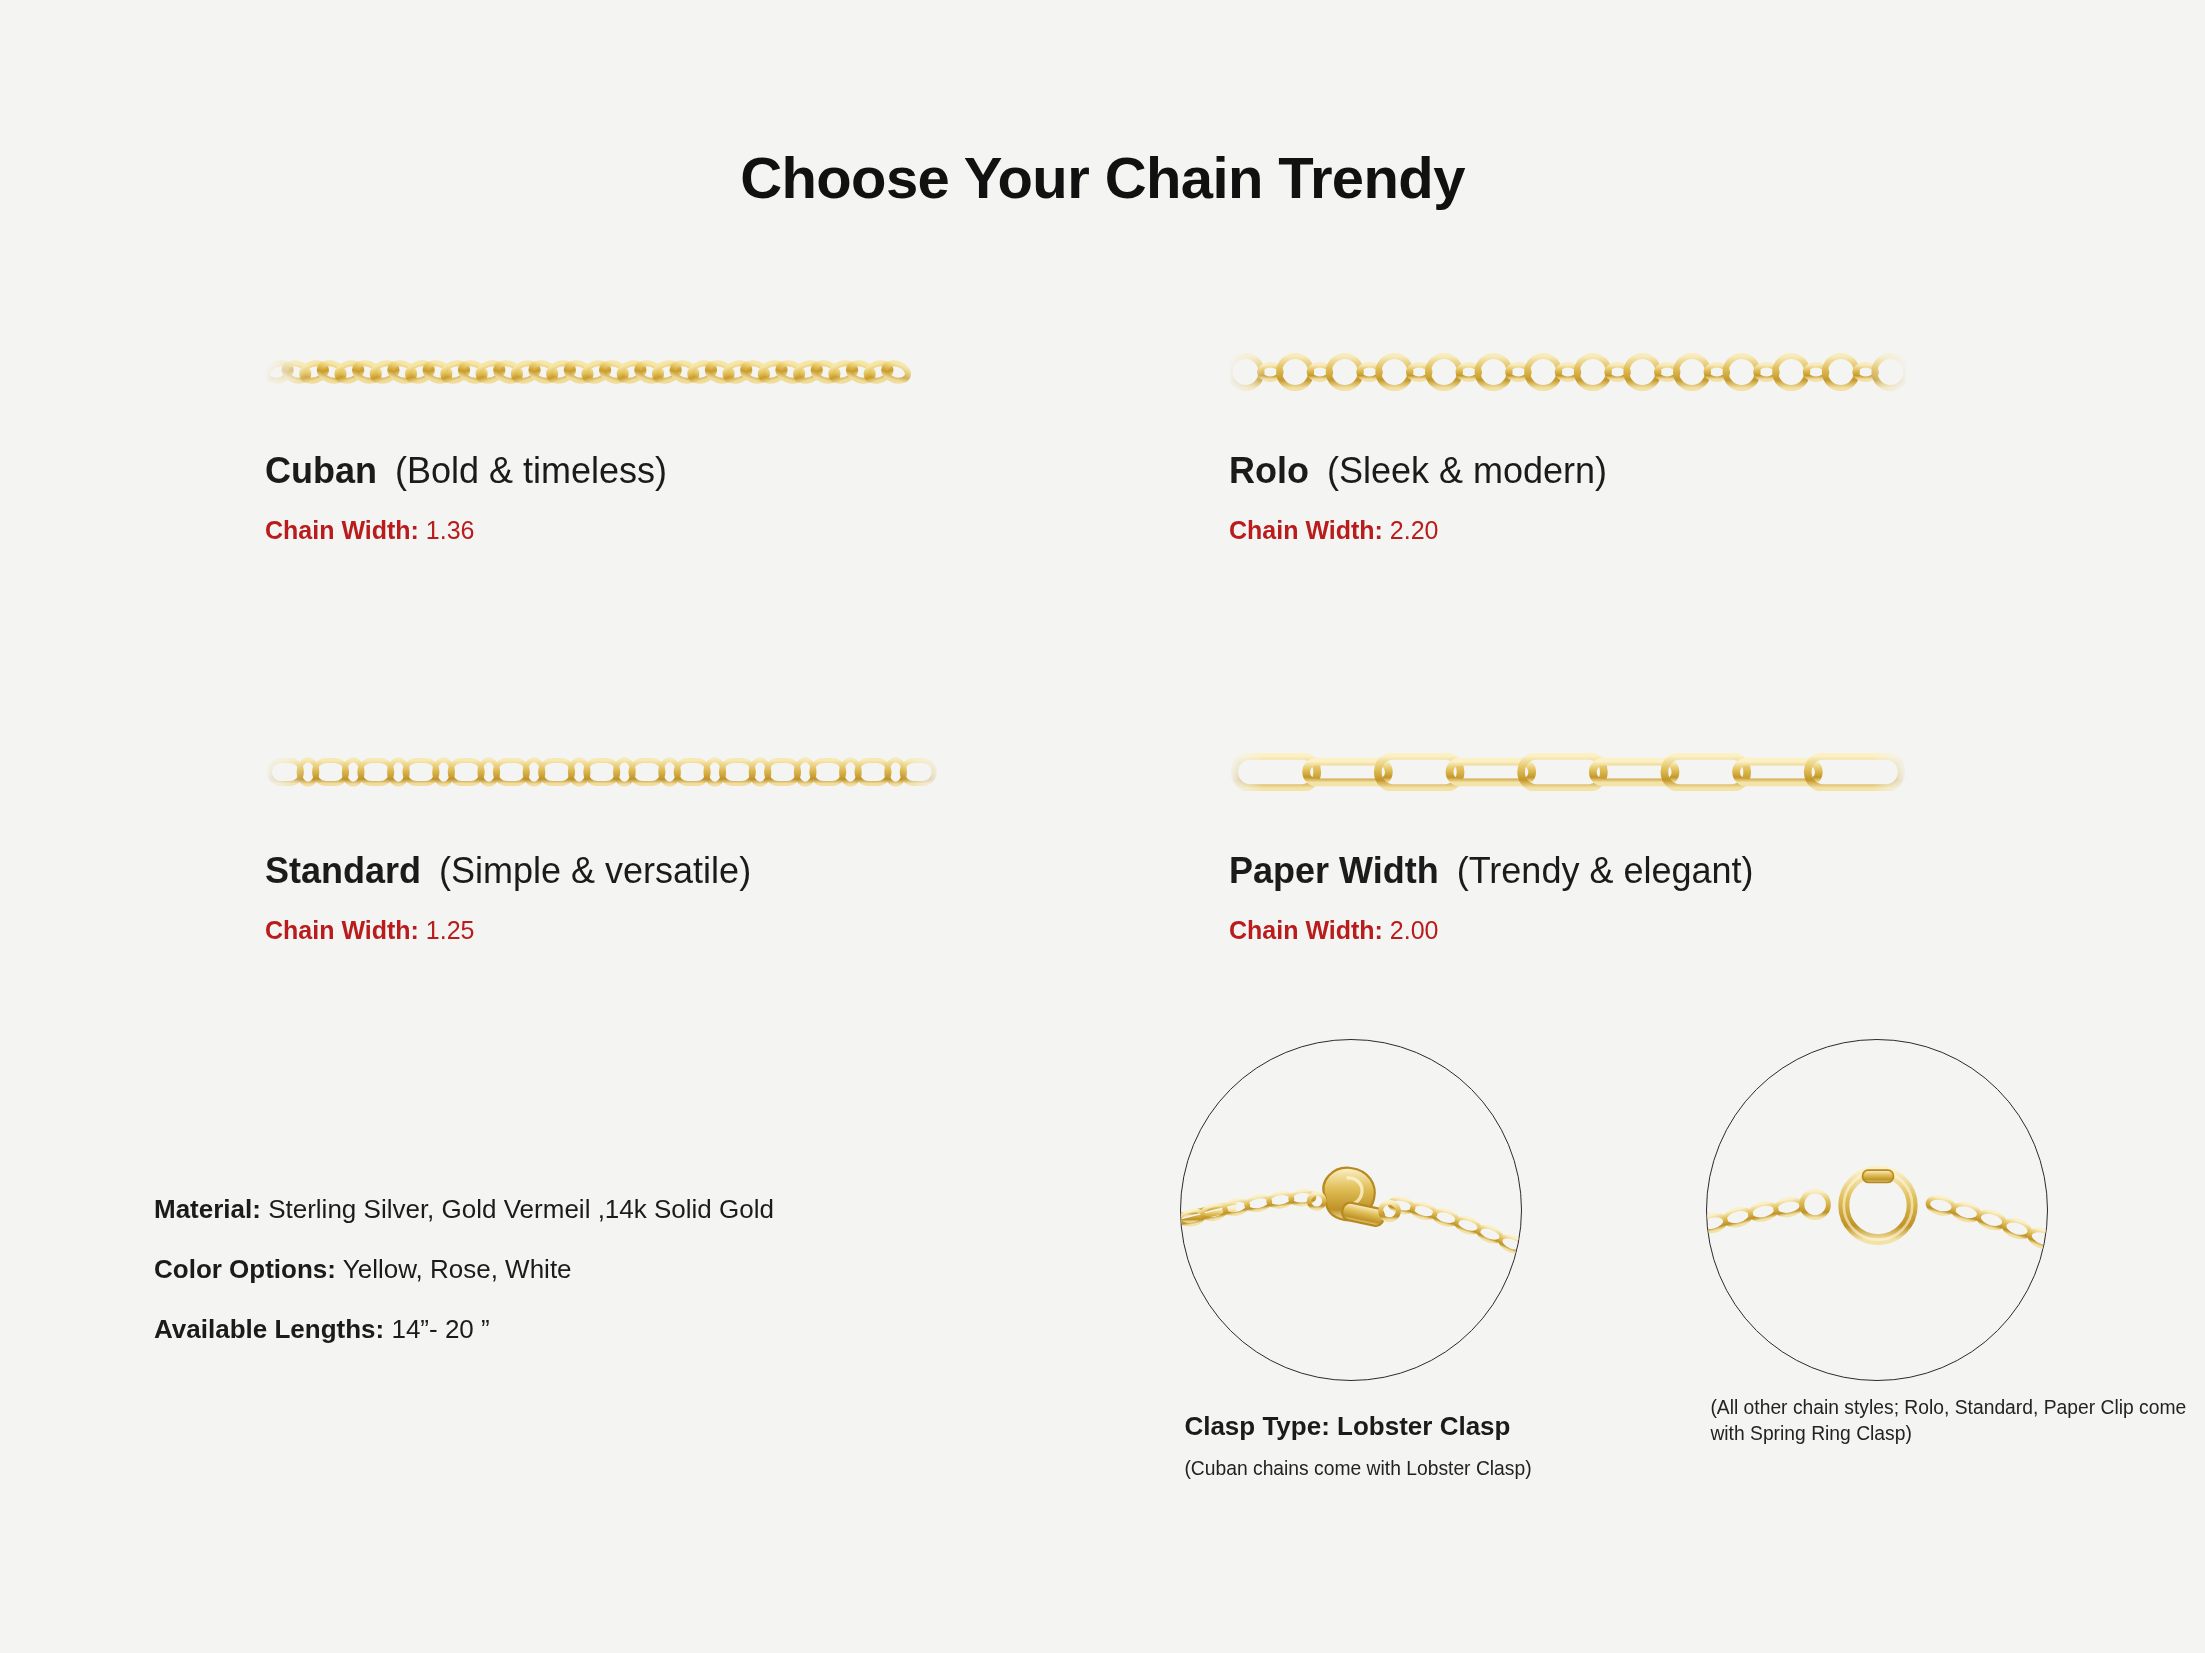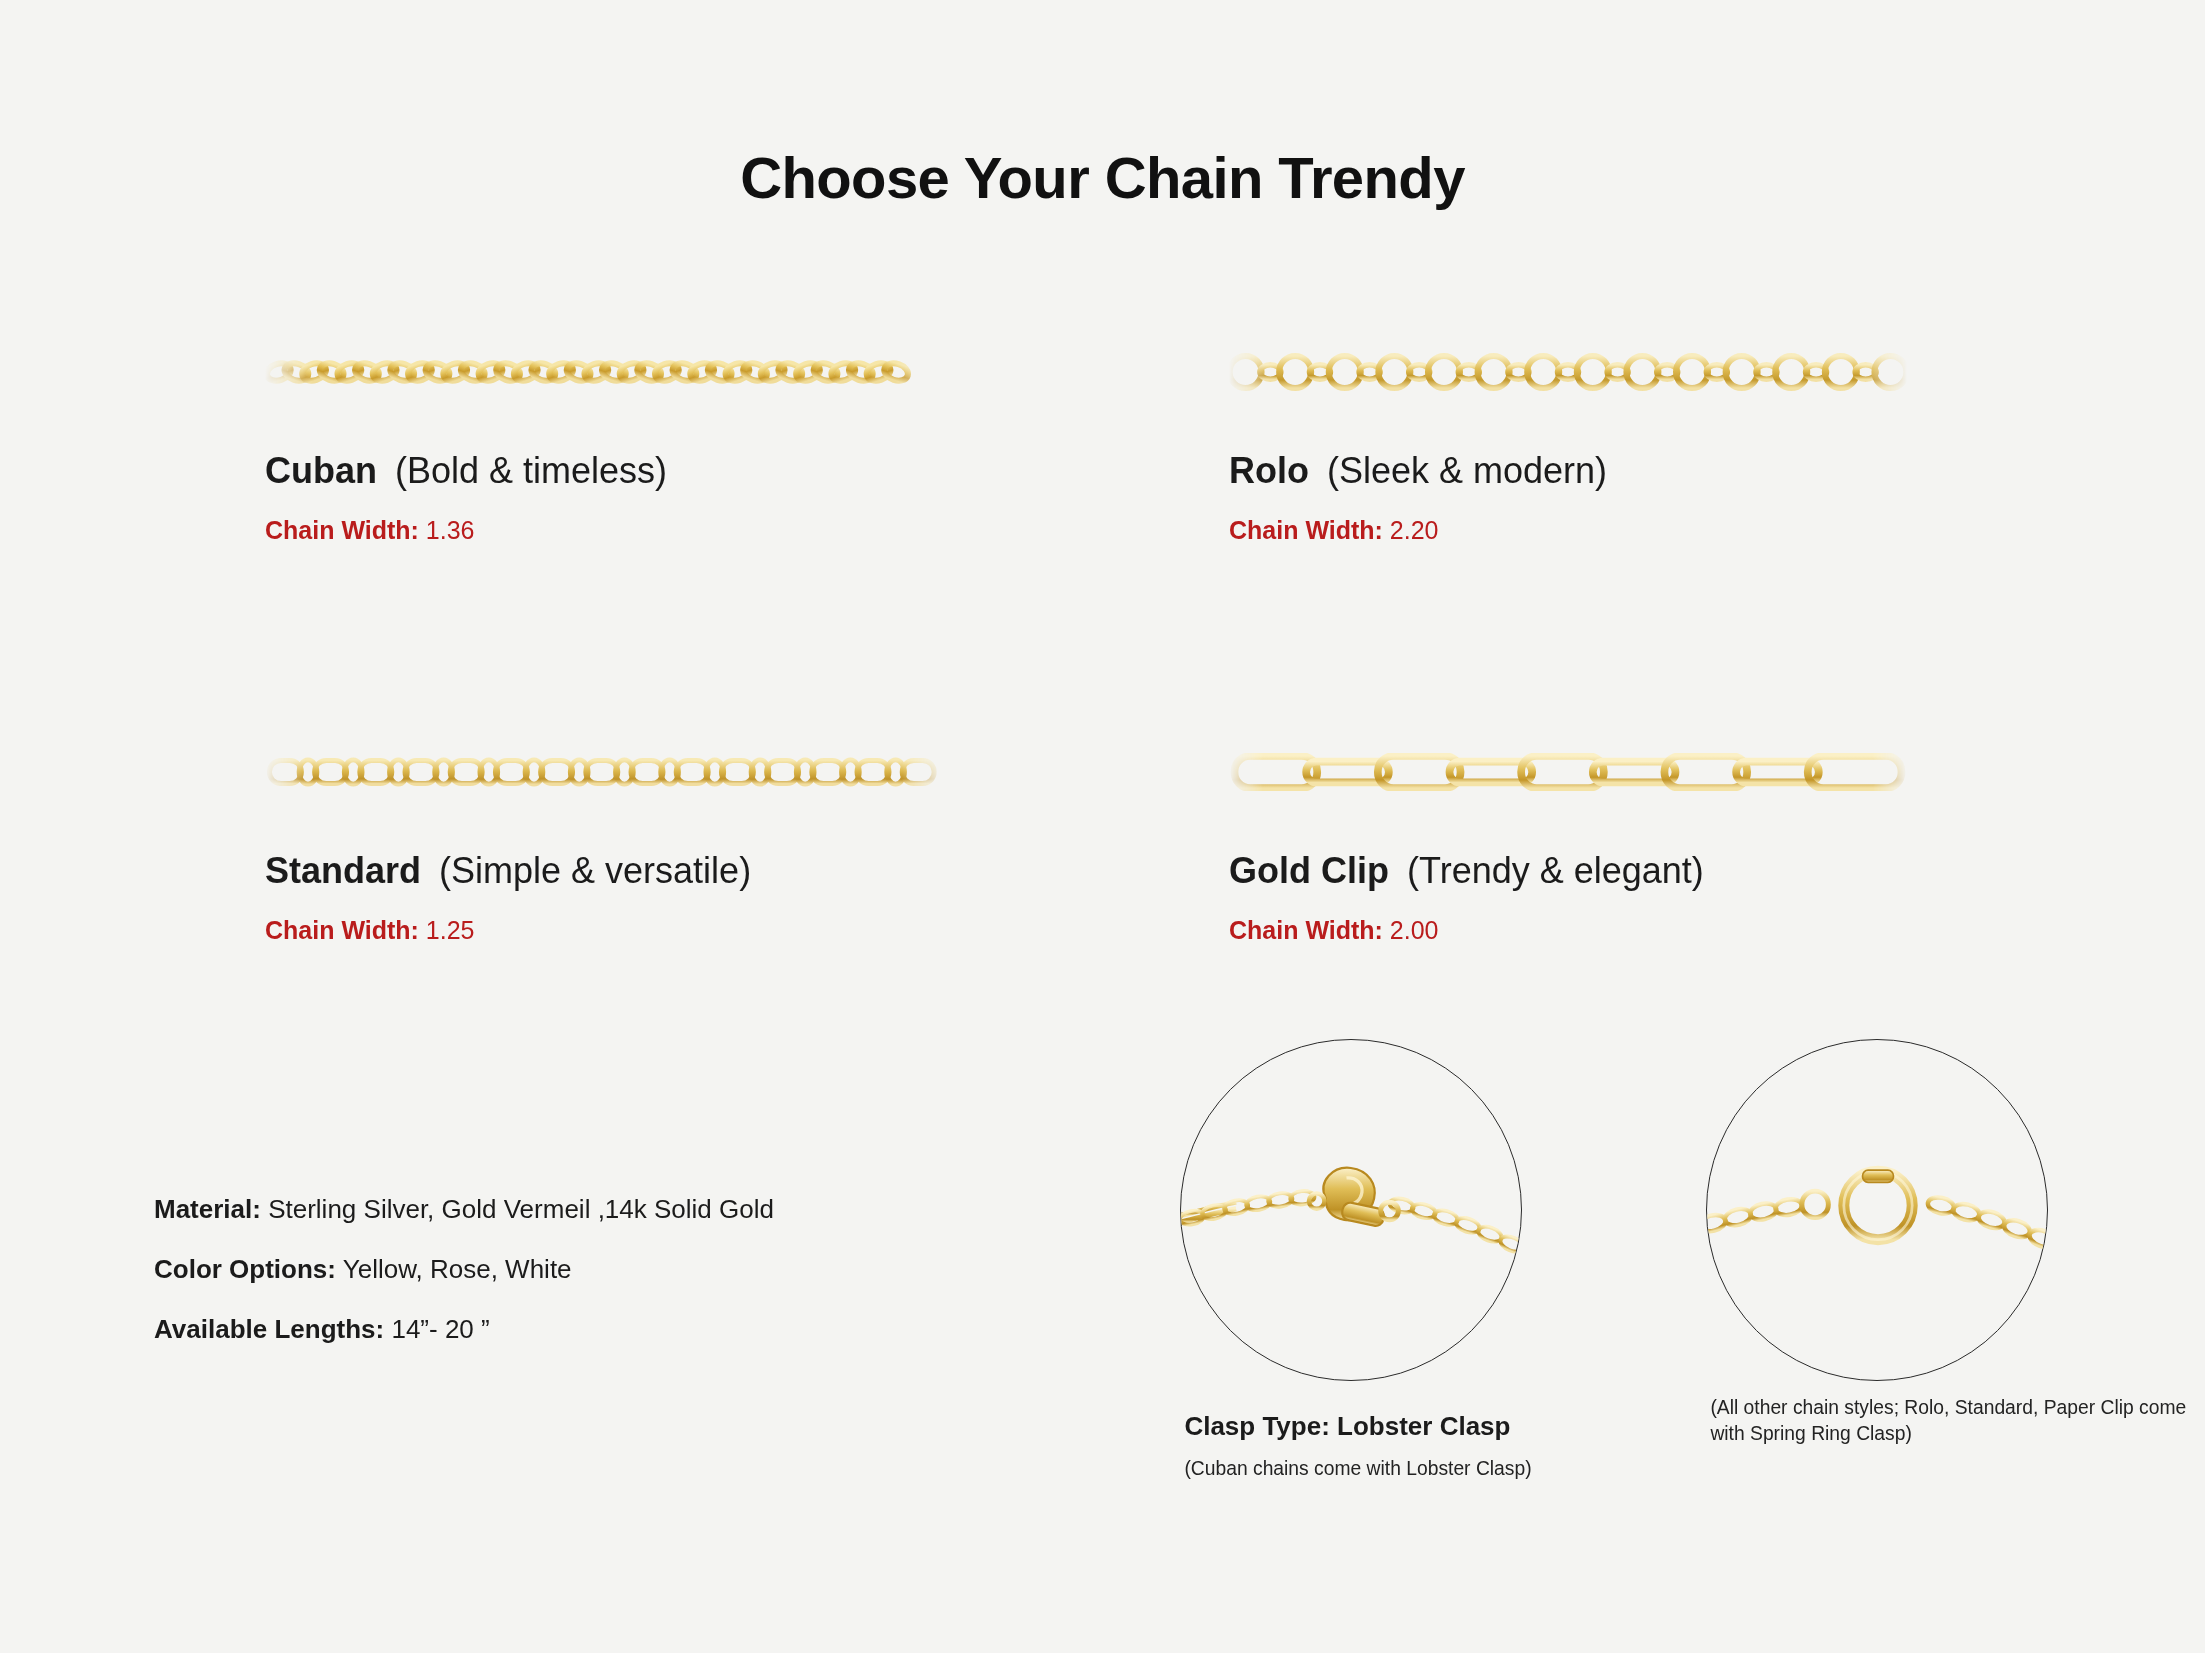--- a/index.html
+++ b/index.html
@@ -386,21 +386,21 @@
             <rect x="530" y="56" width="150" height="58" rx="28" fill="none" stroke="url(#goldD)" stroke-width="14"></rect>
             <rect x="660" y="66" width="150" height="38" rx="19" fill="none" stroke="url(#goldD)" stroke-width="14"></rect>
             <rect x="790" y="56" width="150" height="58" rx="28" fill="none" stroke="url(#goldD)" stroke-width="14"></rect>
             <rect x="920" y="66" width="150" height="38" rx="19" fill="none" stroke="url(#goldD)" stroke-width="14"></rect>
             <rect x="1050" y="56" width="170" height="58" rx="28" fill="none" stroke="url(#goldD)" stroke-width="14"></rect>
           </g>
         </g>
       </svg>
     </div>
     <div class="card-name">
-      <b>Gold Clip</b>
+      <b>Paper Width</b>
       <span>(Trendy &amp; elegant)</span>
     </div>
     <div class="card-width">
       <b>Chain Width:</b>
       <span>2.00</span>
     </div>
   </div>
 
   <div class="specs">
     <div class="spec-line">

